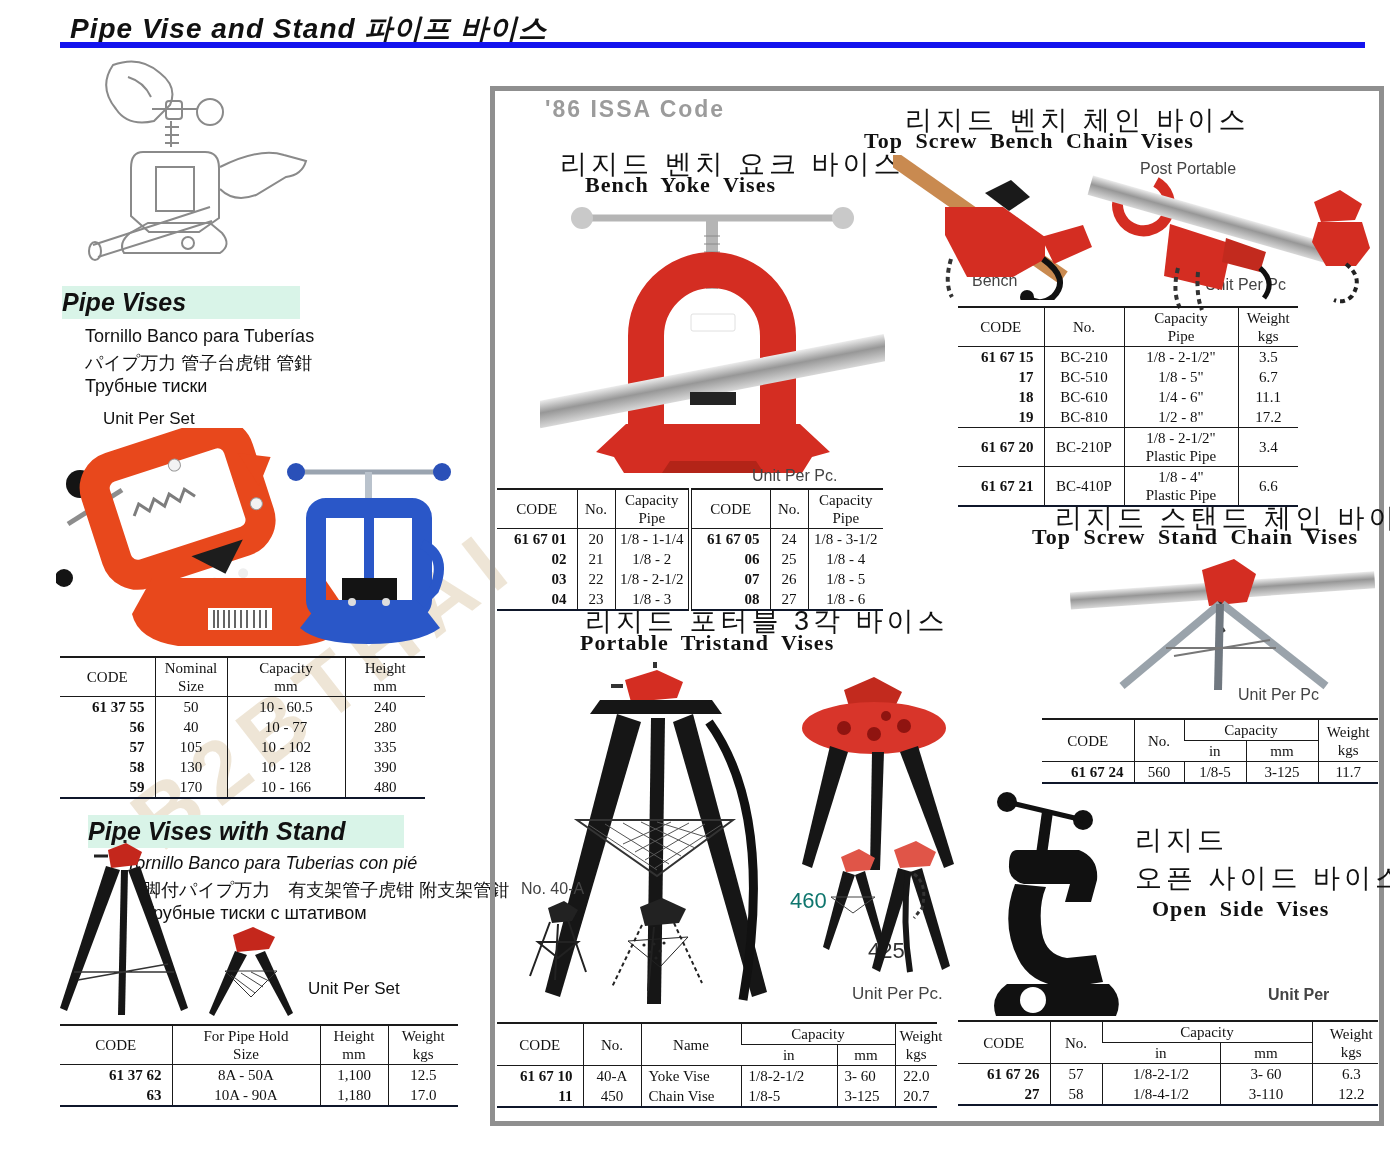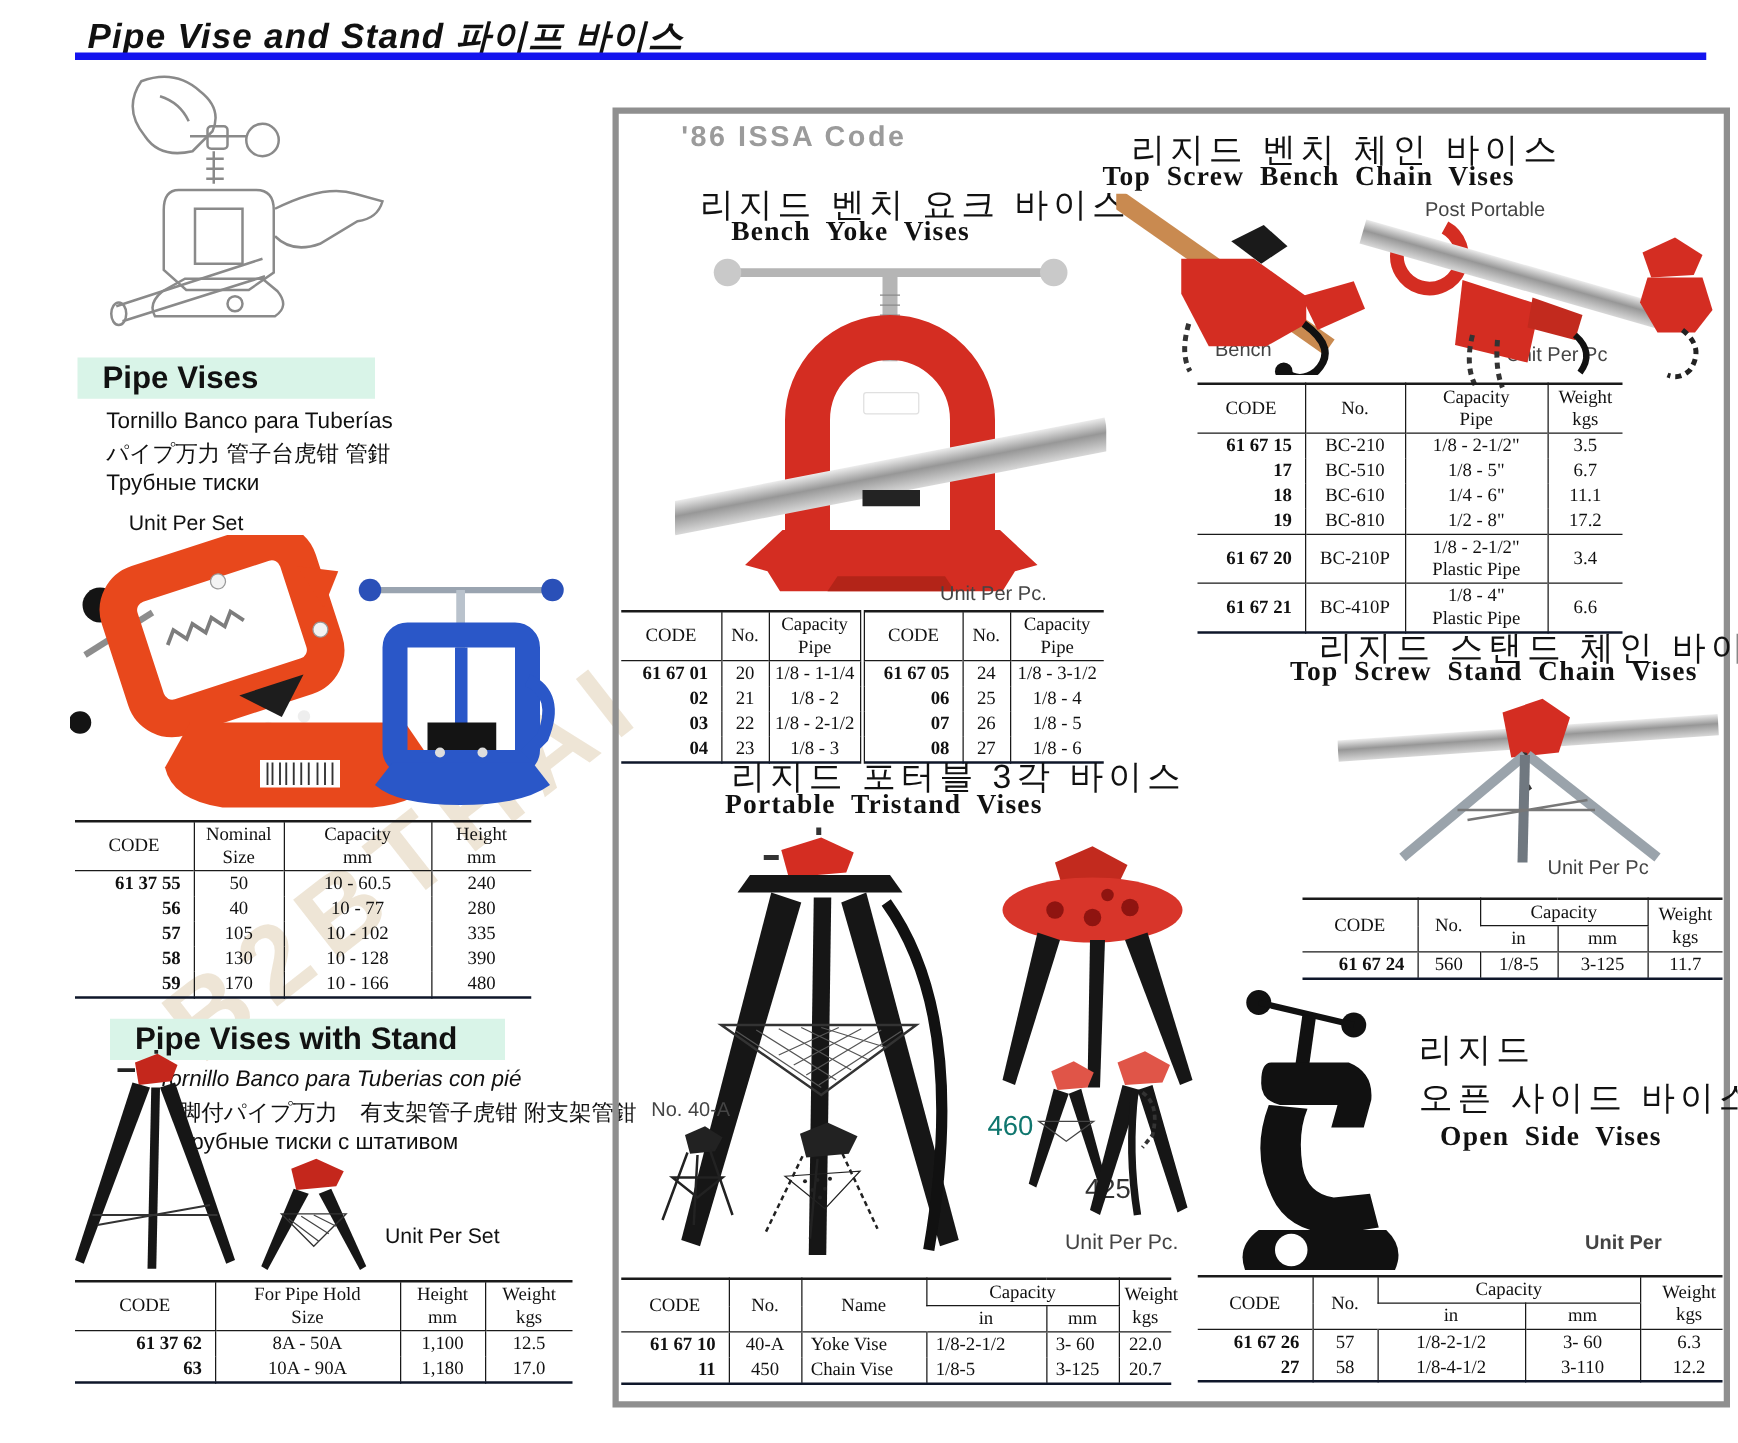--- a/index.html
+++ b/index.html
@@ -4,21 +4,21 @@
 <style>
   html,body{margin:0;padding:0;}
   body{width:1390px;height:1154px;position:relative;background:#ffffff;
        font-family:"Liberation Sans",sans-serif;color:#111;overflow:hidden;}
   
   .title{position:absolute;left:70px;top:10px;font-size:28px;font-weight:bold;font-style:italic;
          letter-spacing:1px;white-space:nowrap;}
   .rule{position:absolute;left:60px;top:42px;width:1305px;height:6px;background:#1414ee;}
   
   .band{position:absolute;background:#d9f4e8;height:33px;display:flex;align-items:center;}
-  .band span{font-weight:bold;font-size:25px;padding-left:20px;white-space:nowrap;}
+  .band span{font-weight:bold;font-style:italic;font-size:25px;white-space:nowrap;}
   .sub{position:absolute;font-size:18px;white-space:nowrap;}
   .unit{position:absolute;font-size:17px;white-space:nowrap;}
   .gray{color:#9b9b9b;}
   .issa{position:absolute;font-size:23px;font-weight:bold;color:#9b9b9b;letter-spacing:2px;white-space:nowrap;}
   .ko-head{position:absolute;font-size:27px;letter-spacing:4px;white-space:nowrap;text-align:right;}
   .en-serif{position:absolute;font-family:"Liberation Serif","DejaVu Serif",serif;font-weight:bold;
             font-size:22px;letter-spacing:1px;word-spacing:6px;white-space:nowrap;}
   .small-label{position:absolute;font-size:16px;color:#444;white-space:nowrap;}
   
   .panel{position:absolute;left:490px;top:86px;width:884px;height:1030px;border:5px solid #8f8f8f;background:transparent;}
@@ -421,21 +421,21 @@
         <td>450</td>
         <td>Chain Vise</td>
         <td>1/8-5</td>
         <td>3-125</td>
         <td>20.7</td>
       </tr>
     </tbody>
 </table>
 
 <div class="ko-head" style="left:905px;top:102px;">리지드 벤치 체인 바이스</div>
-<div class="en-serif" style="left:882px;top:128px;text-align:right;">Top Screw Bench Chain Vises</div>
+<div class="en-serif" style="left:864px;top:128px;text-align:right;">Top Screw Bench Chain Vises</div>
 
 <div class="small-label" style="left:1140px;top:160px;">Post Portable</div>
 <div class="small-label" style="left:972px;top:272px;">Bench</div>
 <div class="small-label gray" style="left:1205px;top:276px;">Unit Per Pc</div>
 
 <svg style="left:893px;top:155px" width="205" height="145" viewBox="0 0 205 145">
   <rect x="-25" y="52" width="215" height="15" fill="#c98a50" transform="rotate(35 80 60)"></rect>
   <path d="M52 52 h58 l42 30 v22 l-32 18 h-46 l-22 -42 Z" fill="#d42d22"></path>
   <path d="M148 82 l42 -12 9 22 -38 17 Z" fill="#d42d22"></path>
   <path d="M92 38 l26 -13 19 17 -21 14 Z" fill="#1a1a1a"></path>

